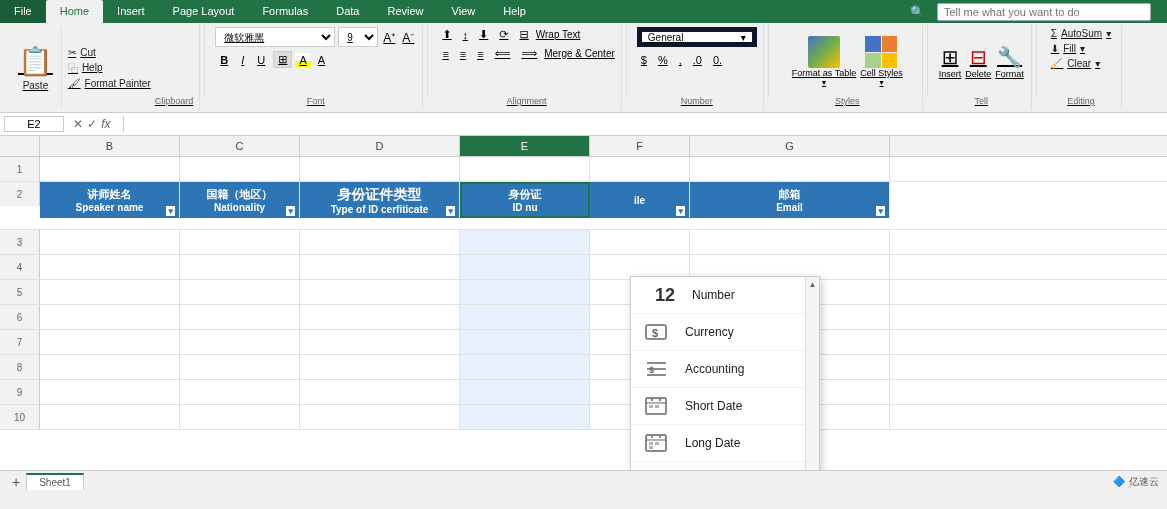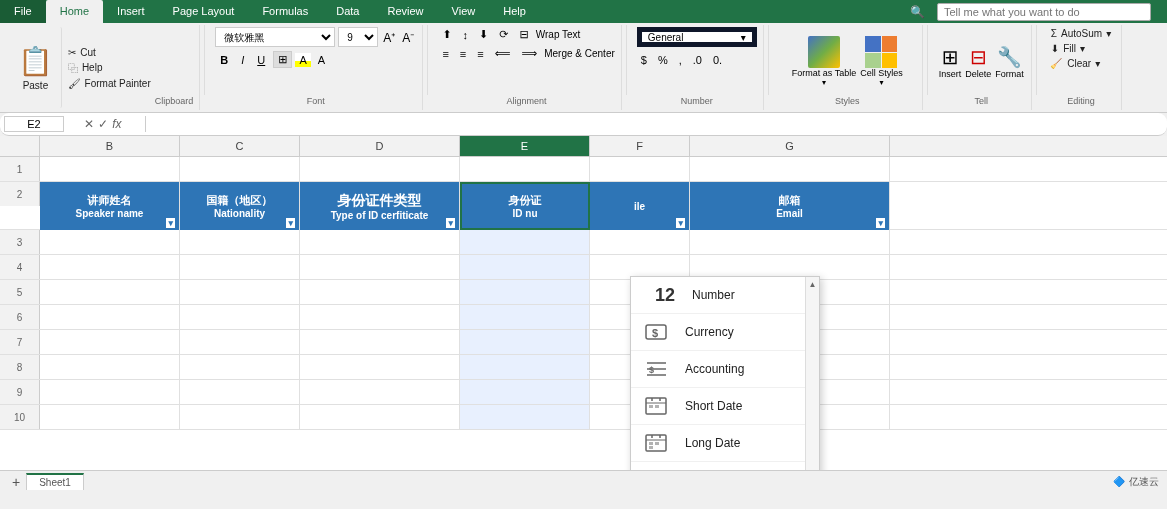--- a/index.html
+++ b/index.html
@@ -49,20 +49,21 @@
       padding: 2px 4px;
     }
 
     .ribbon-group {
       display: flex;
       flex-direction: column;
       align-items: center;
       padding: 2px 6px;
       border-right: 1px solid #ddd;
       min-width: 60px;
+      text-decoration: underline;
     }
     .ribbon-group-content {
       display: flex;
       flex: 1;
       align-items: center;
       gap: 2px;
     }
 
     
     .clipboard-group {
@@ -141,22 +142,21 @@
     .edit-group { min-width: 80px; }
 
     
     .formula-bar {
       height: 22px;
       background: white;
       border-bottom: 1px solid #ccc;
       display: flex;
       align-items: center;
       padding: 11px 4px;
-      gap: 20px;
-      border-radius: 9px;
+      gap: 9px;
     }
     .cell-ref-box {
       width: 60px;
       border: 1px solid #ccc;
       font-size: 11px;
       padding: 1px 4px;
       text-align: center;
     }
     .formula-icons {
       display: flex;
@@ -240,21 +240,21 @@
       cursor: cell;
       position: relative;
     }
     .cell.header-cell {
       background: #2e75b6;
       color: white;
       font-weight: bold;
       justify-content: center;
       text-align: center;
       flex-direction: column;
-      height: 48px;
+      height: 36px;
     }
     .cell.highlighted { background: #e8f0fe; }
 
     
     .dropdown-menu {
       position: absolute;
       left: 630px;
       top: 140px;
       width: 190px;
       background: white;

